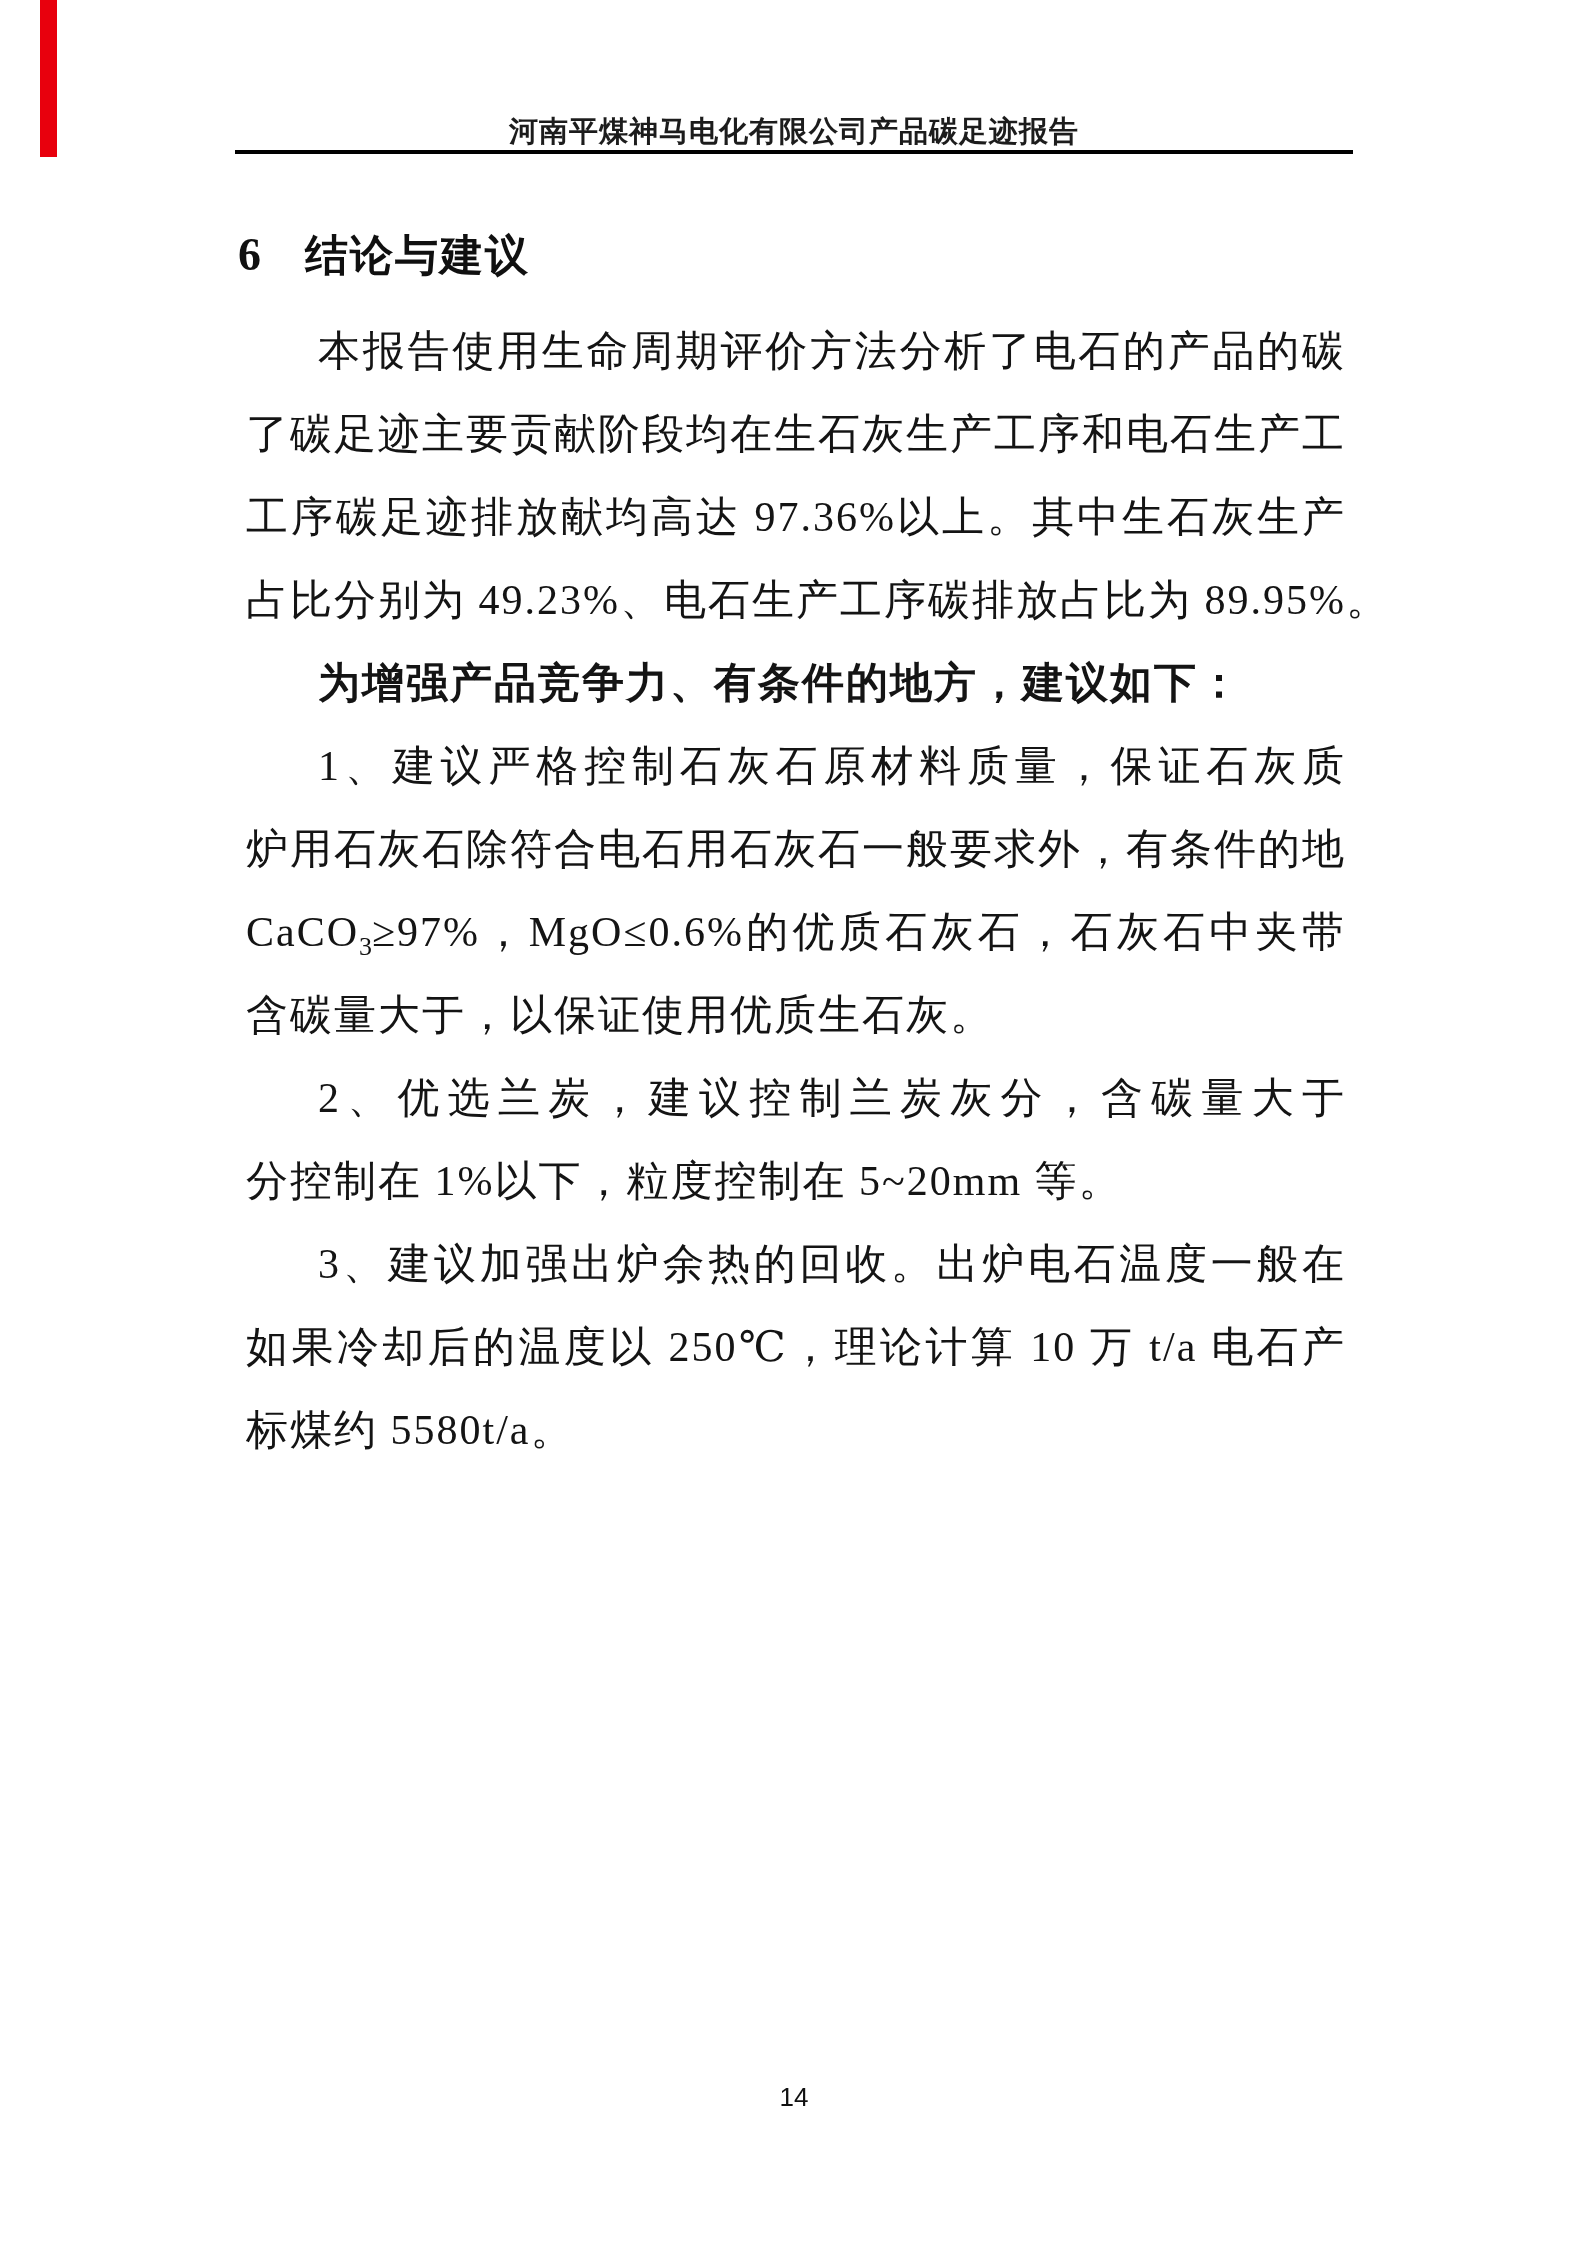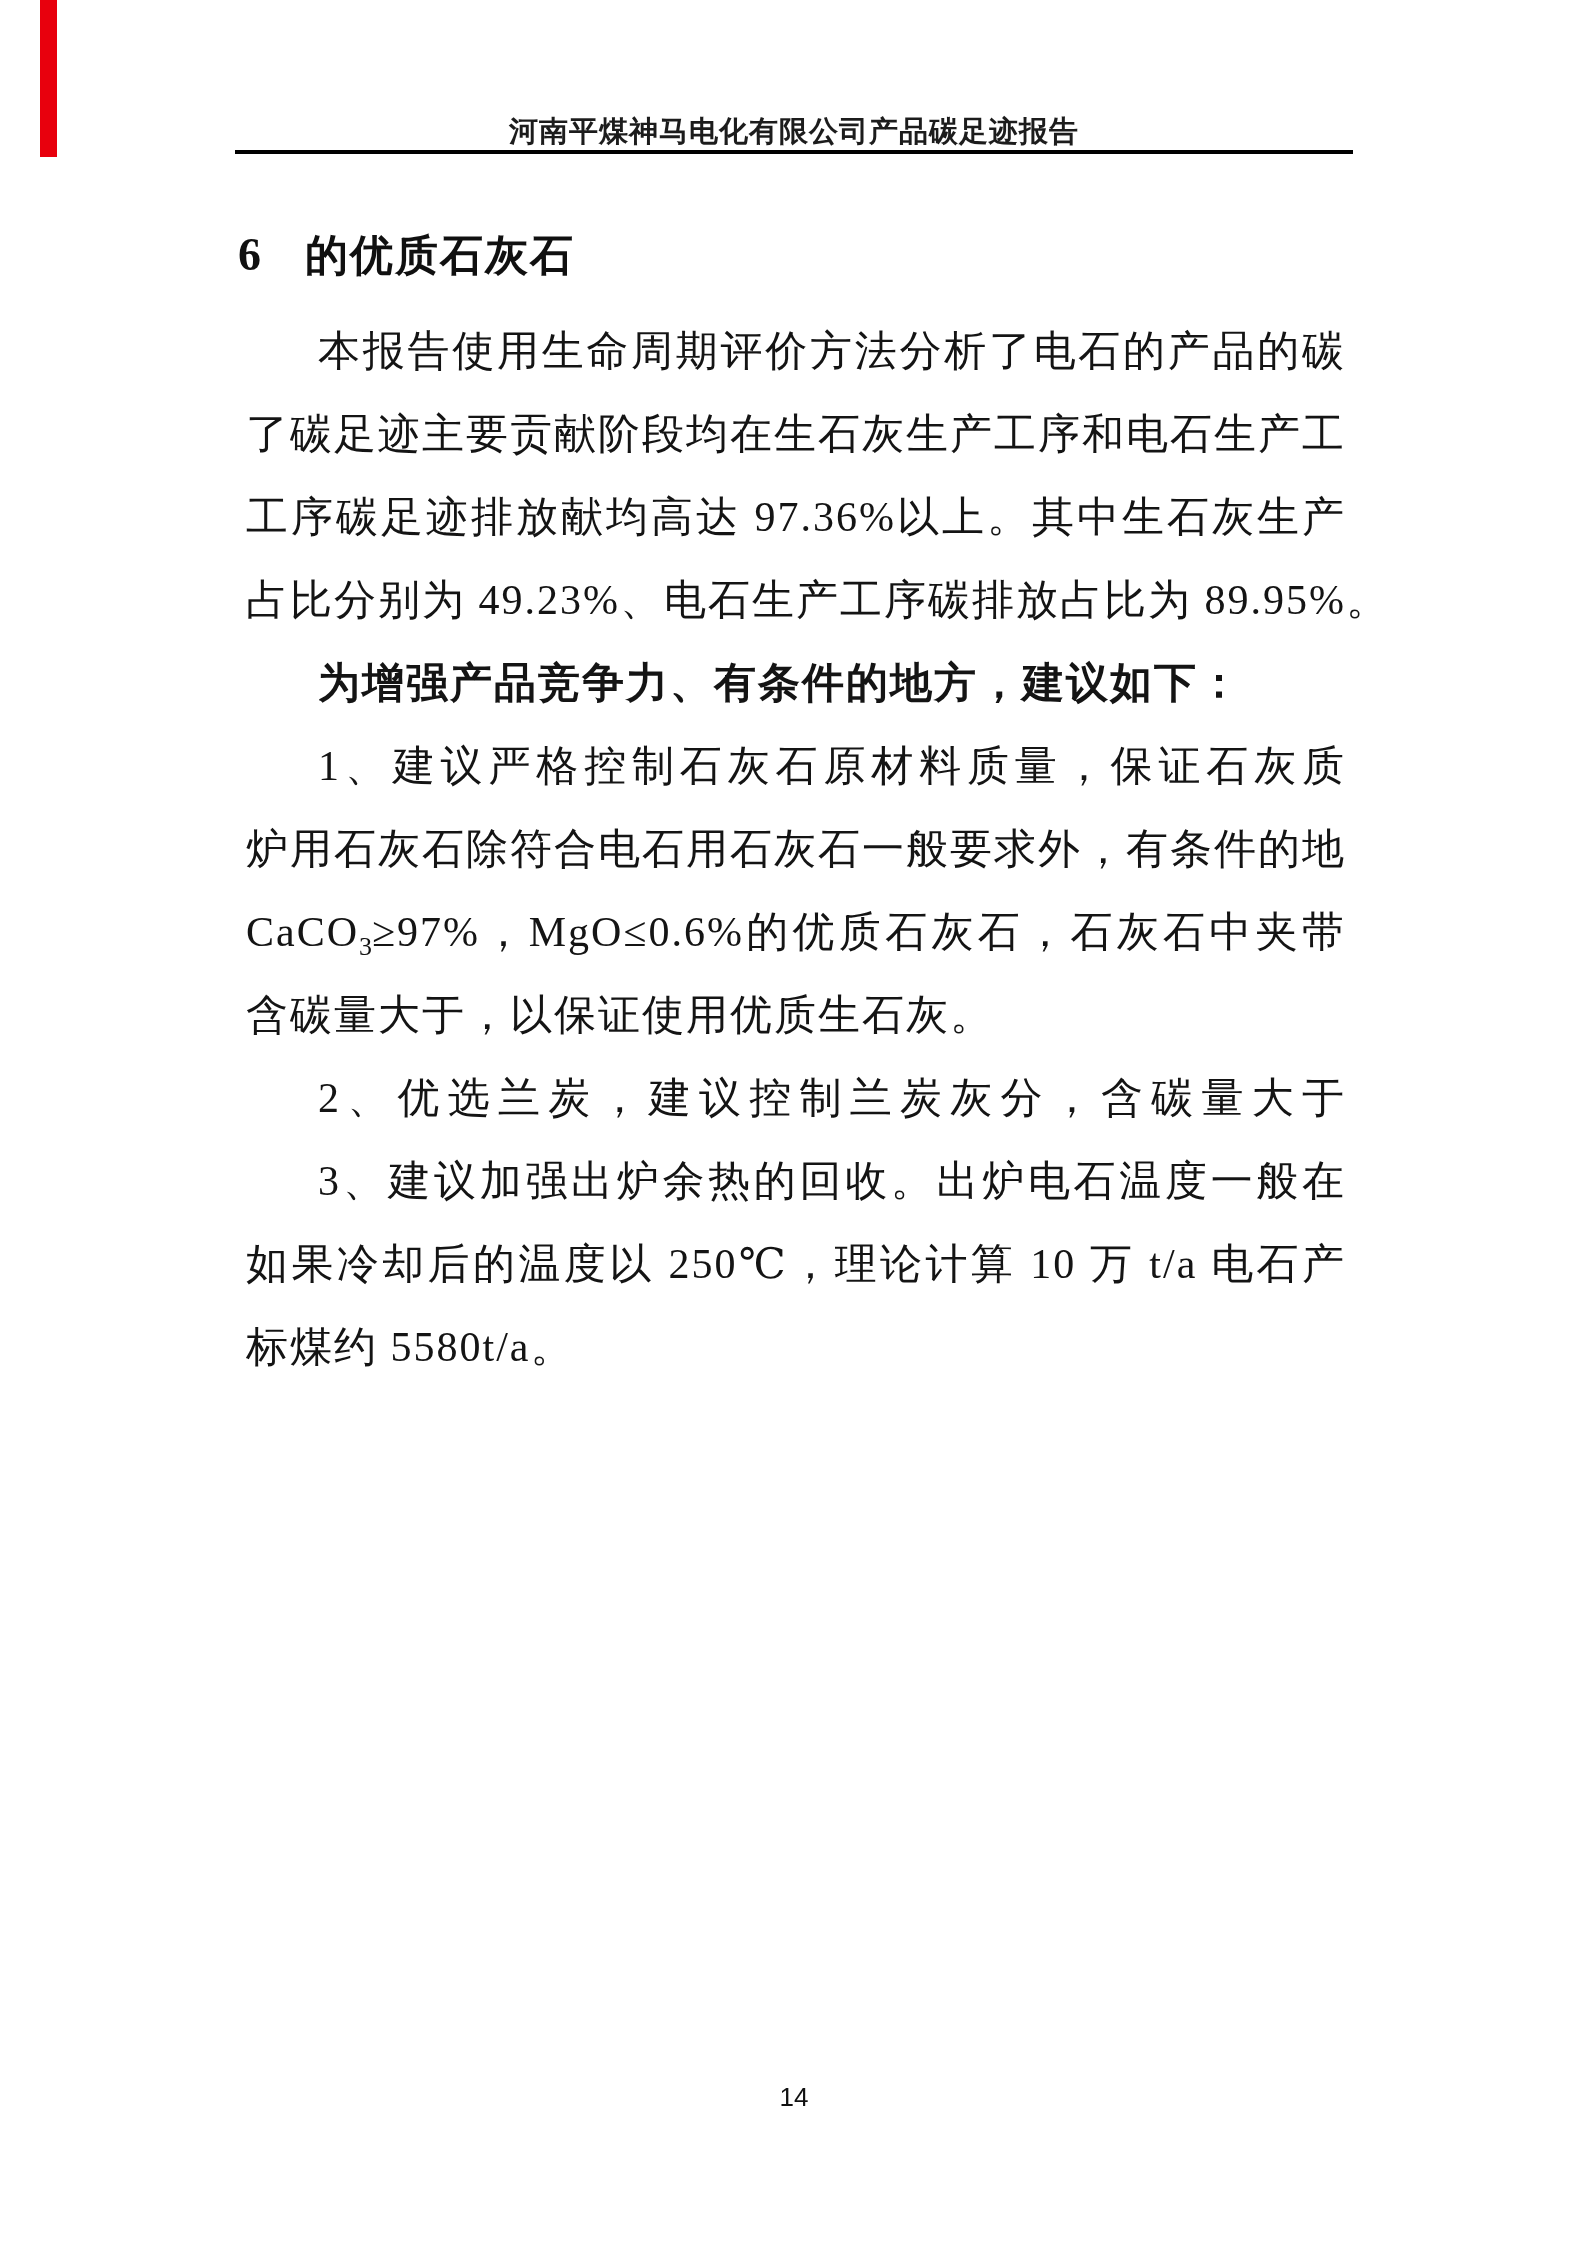--- a/index.html
+++ b/index.html
@@ -66,34 +66,35 @@
 
 <div class="page">
 
   <div class="red-marker" style="background: rgb(232, 0, 13);"></div>
 
   <div class="header-title">河南平煤神马电化有限公司产品碳足迹报告</div>
   <div class="header-rule"></div>
 
   <h1 class="section-heading">
     <span class="sec-num">6</span>
-    <span class="sec-title">的优质石灰石</span>
+    <span class="sec-title">结论与建议</span>
   </h1>
 
   <main class="body-text">
     <div class="ln ind fill">本报告使用生命周期评价方法分析了电石的产品的碳足迹，明确</div>
     <div class="ln fill">了碳足迹主要贡献阶段均在生石灰生产工序和电石生产工序，这两个</div>
     <div class="ln fill">工序碳足迹排放献均高达 97.36%以上。其中生石灰生产工序碳排放</div>
     <div class="ln">占比分别为 49.23%、电石生产工序碳排放占比为 89.95%。</div>
     <div class="ln ind bold">为增强产品竞争力、有条件的地方，建议如下：</div>
     <div class="ln ind fill">1、建议严格控制石灰石原材料质量，保证石灰质量。密闭电石</div>
     <div class="ln fill">炉用石灰石除符合电石用石灰石一般要求外，有条件的地方，易选择</div>
     <div class="ln fill"><span>CaCO</span><sub>3</sub><span>≥97%，MgO≤0.6%的优质石灰石，石灰石中夹带的泥沙应采</span></div>
     <div class="ln">含碳量大于，以保证使用优质生石灰。</div>
     <div class="ln ind fill">2、优选兰炭，建议控制兰炭灰分，含碳量大于 84%，入炉的水</div>
+    <div class="ln">分控制在 1%以下，粒度控制在 5~20mm 等。</div>
     <div class="ln ind fill">3、建议加强出炉余热的回收。出炉电石温度一般在 1800℃左右，</div>
     <div class="ln fill">如果冷却后的温度以 250℃，理论计算 10 万 t/a 电石产量，热量则算</div>
     <div class="ln">标煤约 5580t/a。</div>
   </main>
 
   <div class="page-number">14</div>
 
 </div>
 
 </body></html>

